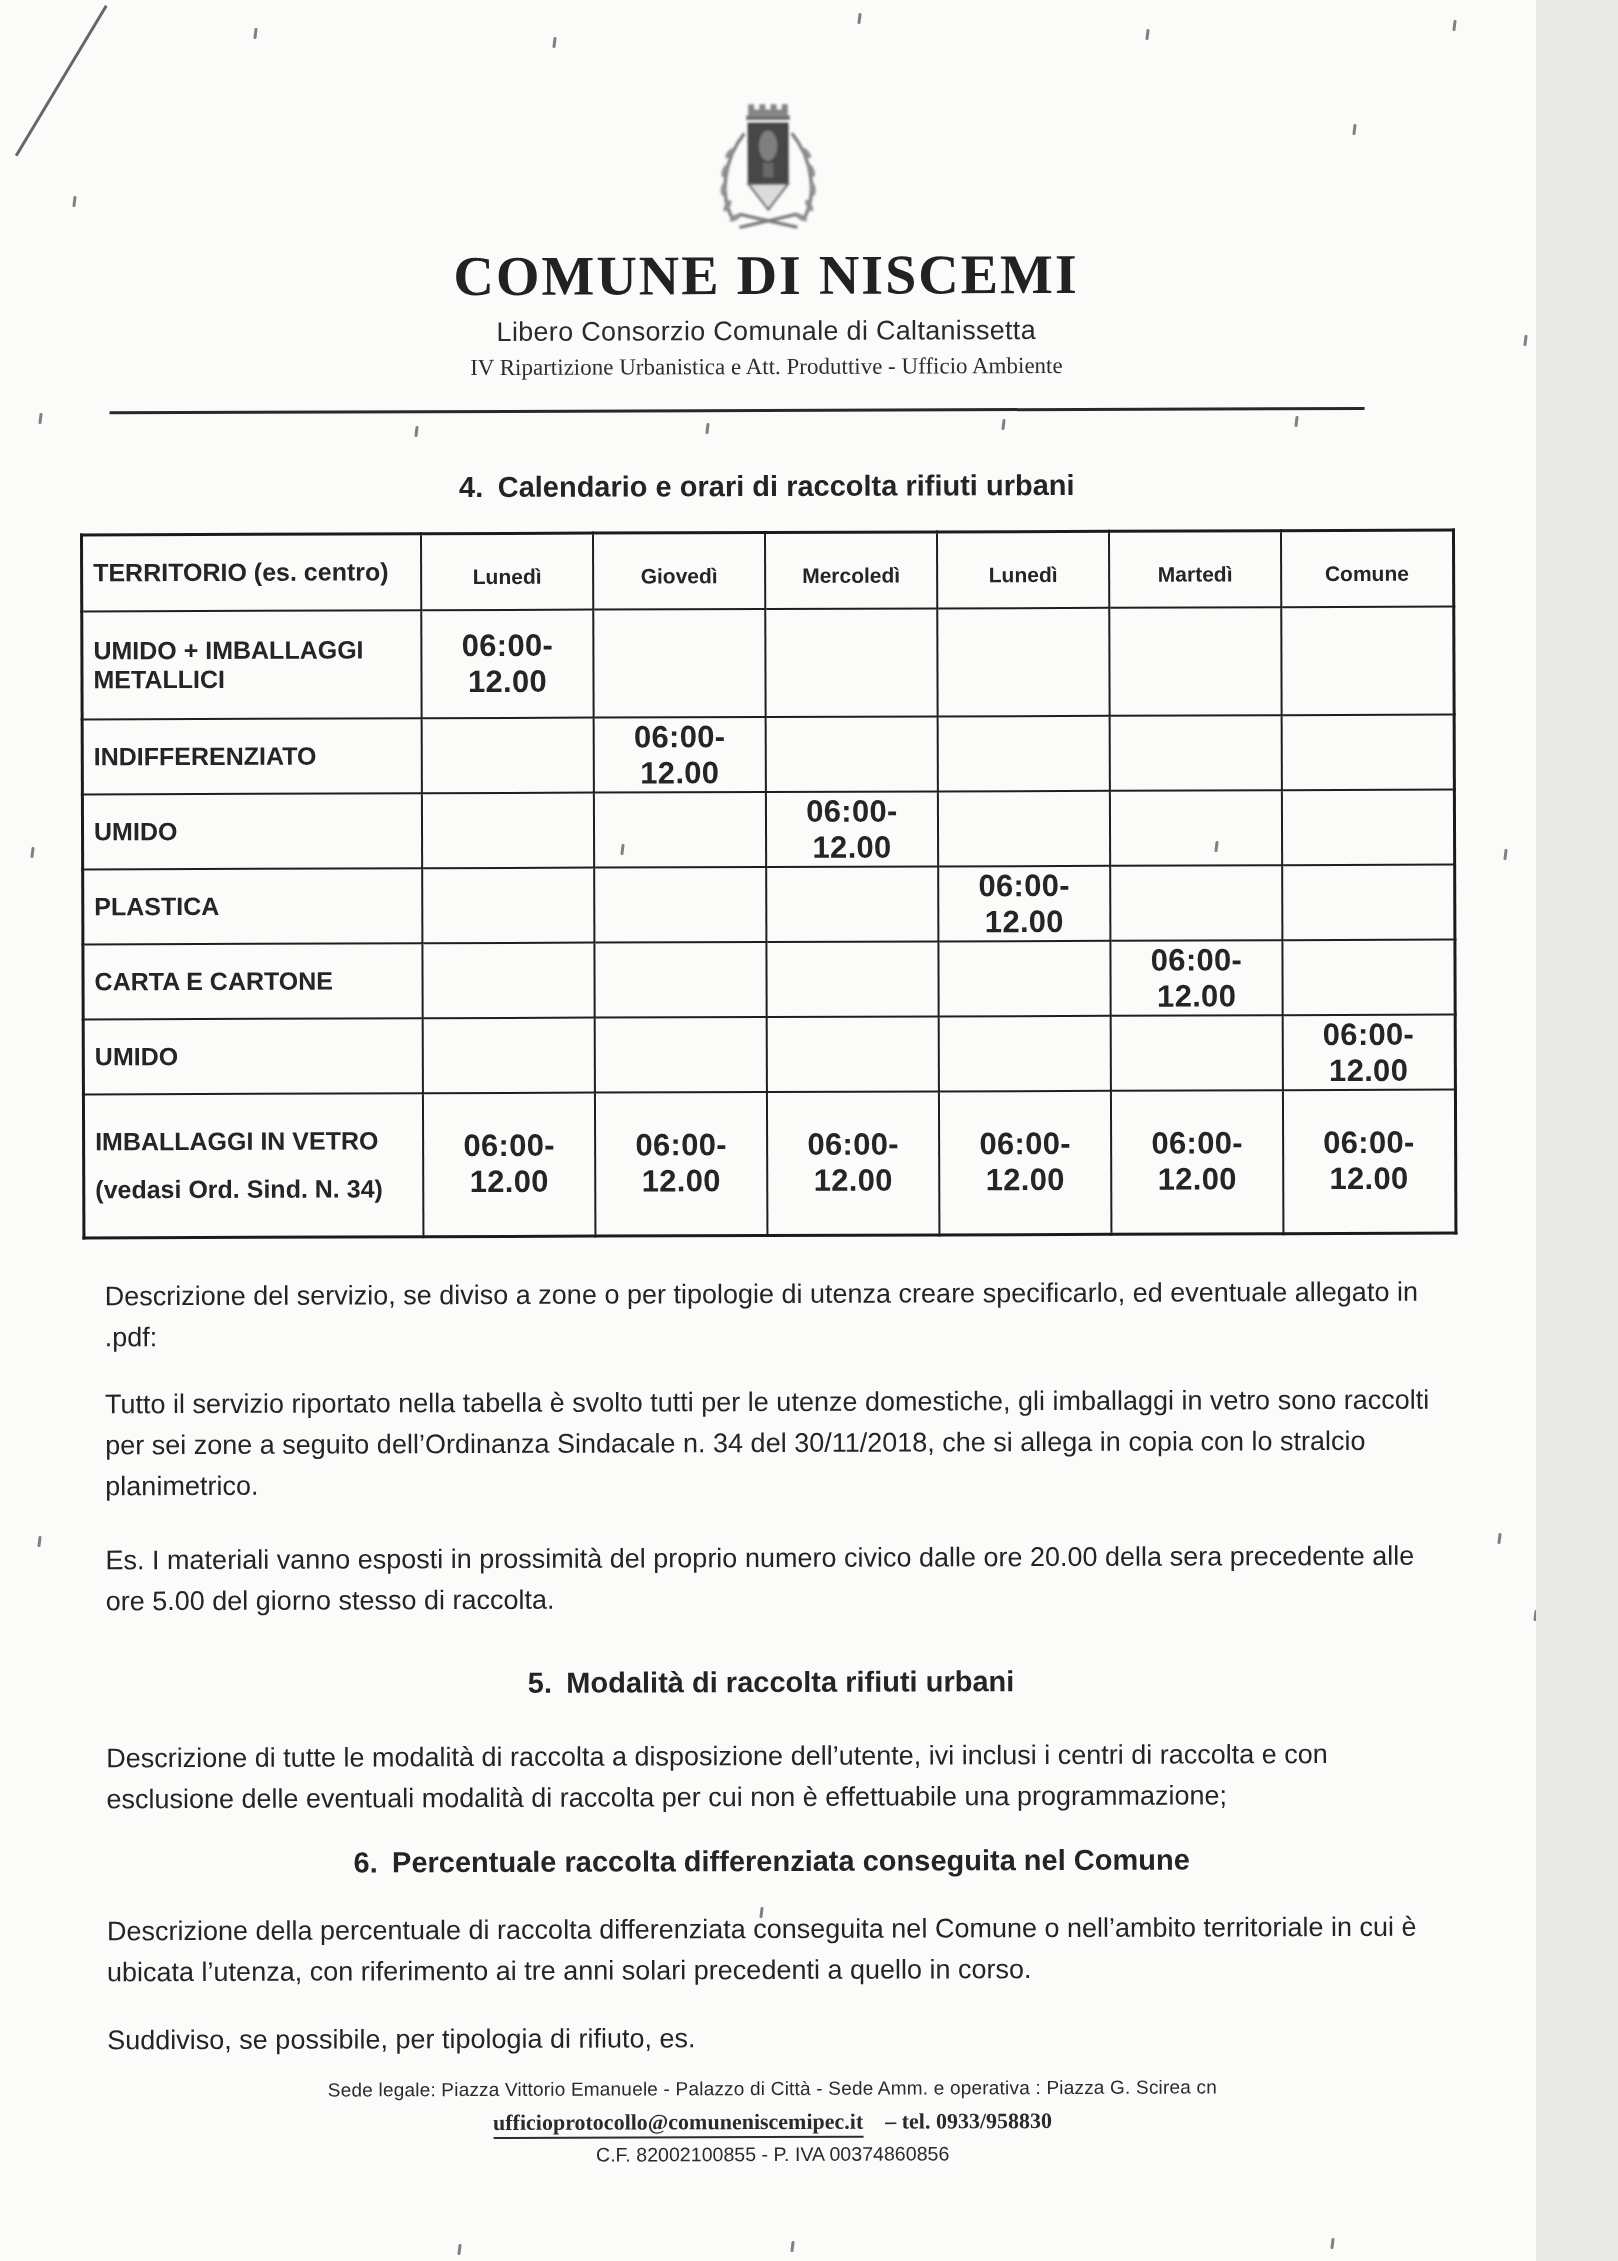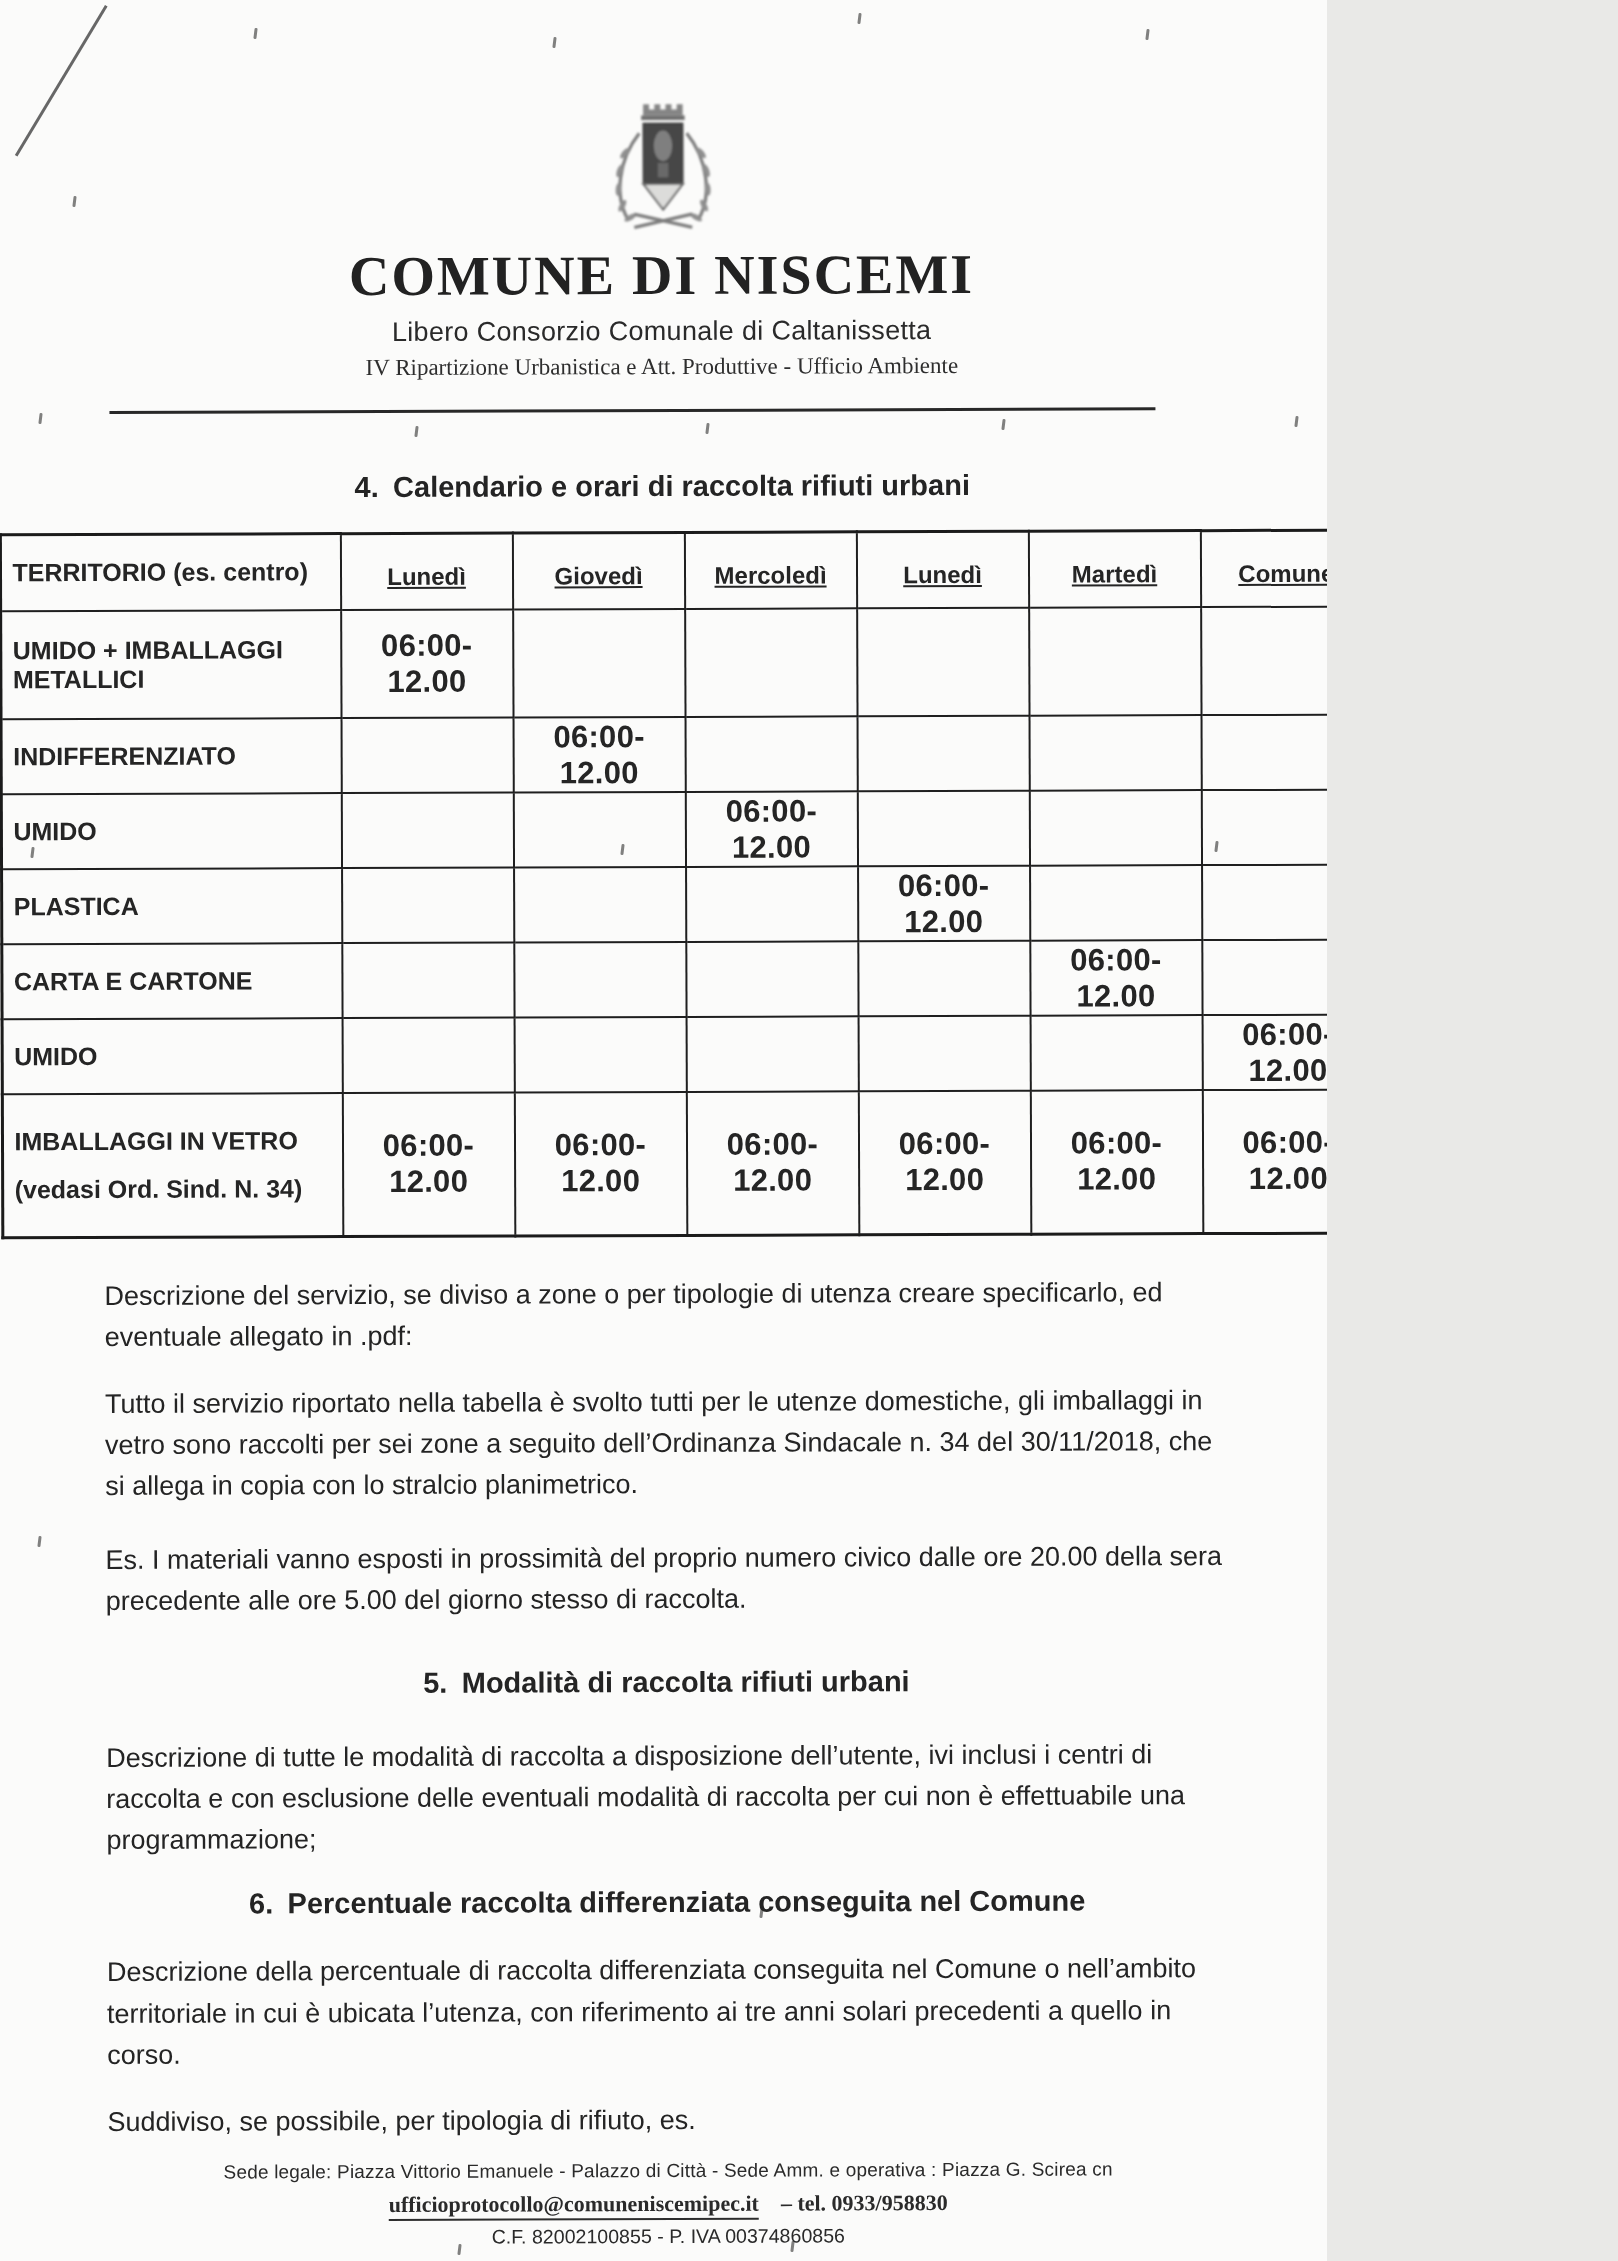--- a/index.html
+++ b/index.html
@@ -1,18 +1,18 @@
 <!DOCTYPE html>
 <html style="font-size:10.5px"><head>
 <meta charset="utf-8">
 <style>
   * { margin:0; padding:0; box-sizing:border-box; }
   html,body { background:#e9e9e7; }
   .page {
-    position:relative; width:1327px; height:2261px;
+    position:relative; width:1536px; height:2261px;
     background:#fbfbfa; color:#1d1d1d; overflow:hidden;
     font-family:"Liberation Sans", sans-serif;
   }
   .content { transform:rotate(-0.2deg); transform-origin:50% 38%; }
 
   
   .hdr { text-align:center; padding-top:97px; }
   .crest { display:inline-block; width:115px; height:135px; }
   .title { font-family:"Liberation Serif", serif; font-weight:bold; font-size:56px;
            letter-spacing:2px; margin-top:9.2px; color:#222; }
@@ -25,21 +25,21 @@
   .sec .num { margin-right:14.4px; }
   .sec4 { margin-top:58px; }
   .sec5 { margin-top:46px; }
   .sec6 { margin-top:27.5px; }
 
   
   table.cal { width:1374px; margin:27.5px auto 0; border-collapse:collapse; table-layout:fixed;
               border:3.3px solid #1b1b1b; }
   table.cal th, table.cal td { border:2px solid #1f1f1f; vertical-align:middle; color:#252525; }
   th.terr { text-align:left; padding-left:10.5px; font-size:25px; font-weight:bold; }
-  th.day  { font-size:24px; font-weight:bold; vertical-align:top; padding-top:11px; text-align:center;text-decoration:underline; }
+  th.day  { font-size:21px; font-weight:bold; vertical-align:top; padding-top:11px; text-align:center; }
   td.lbl  { text-align:left; padding-left:10.5px; font-size:25px; font-weight:bold; }
   td.tm   { text-align:center; font-size:31px; font-weight:bold; letter-spacing:0.3px; }
   td.lbl .l2 { margin-top:19.6px; }
   tr.hrow { height:77px; } tr.r1 { height:108px; }
   tr.rn { height:75px; } tr.r7 { height:143px; }
 
   
   .bodytext { padding:0 98px 0 103px; }
   .para { font-size:27px; line-height:1.52; color:#242424; }
   .p1 { margin-top:37px; } .p2 { margin-top:26px; } .p3 { margin-top:33px; }

